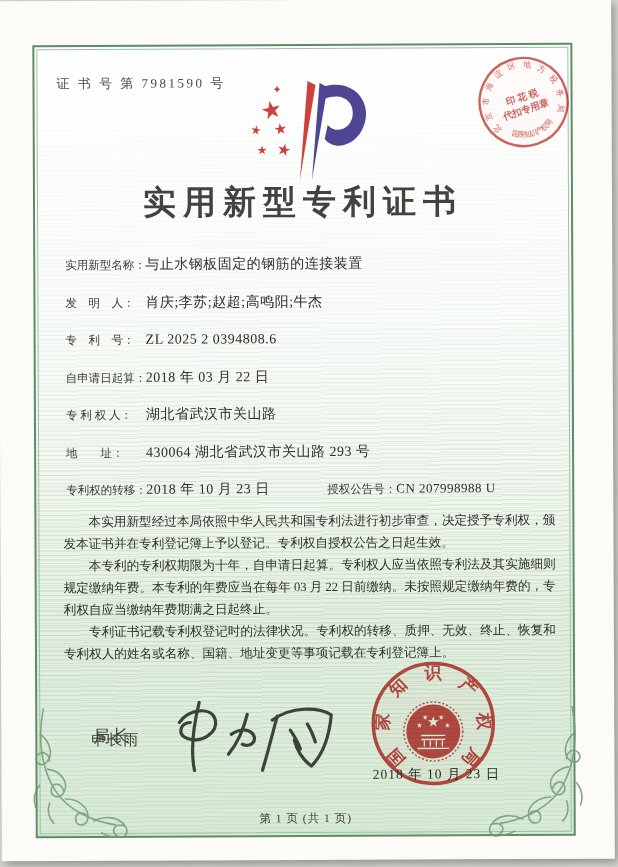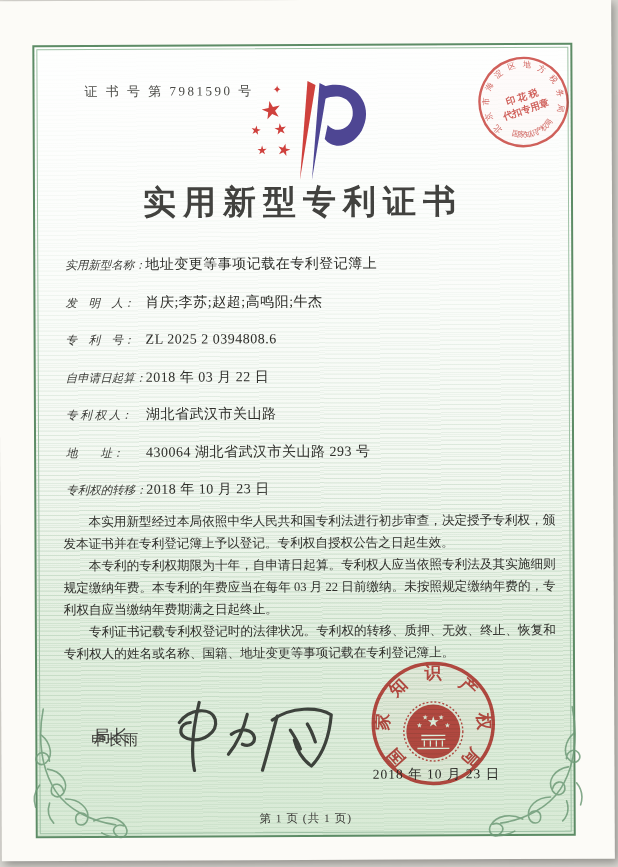--- a/index.html
+++ b/index.html
@@ -22,31 +22,31 @@
       linear-gradient(180deg, rgba(255,255,255,.96) 0%, rgba(255,255,255,.72) 30%, rgba(255,255,255,.30) 55%, rgba(255,255,255,0) 72%),
       linear-gradient(0deg, rgba(205,229,203,.55) 0%, rgba(205,229,203,0) 45%),
       repeating-linear-gradient(179.3deg, rgba(122,168,128,.22) 0 1px, rgba(0,0,0,0) 1px 4px),
       repeating-linear-gradient(180.8deg, rgba(122,168,128,.15) 0 1px, rgba(0,0,0,0) 1px 5px),
       linear-gradient(180deg,#f4f9f2,#e6f0e3);
   }
   #frame::before{
     content:"";position:absolute;inset:2px;border:1px solid #9dc0a4;pointer-events:none;
   }
   .abs{position:absolute;}
-  #cert-number{left:22px;top:36px;font-size:13px;letter-spacing:2.5px;color:#4a4a46;margin-left:28px;}
+  #cert-number{left:22px;top:28px;font-size:13px;letter-spacing:2.5px;color:#4a4a46;}
   #title{left:0;top:134px;width:100%;text-align:center;font-size:33px;letter-spacing:7px;
          color:#42423f;font-weight:600;}
   
   #logo{left:214px;top:30px;width:130px;height:112px;}
   #logo svg{position:absolute;left:0;top:0;}
   .logo-star{position:absolute;line-height:1;}
   
   #fields{left:30px;top:208px;width:486px;color:#33332f;}
   .frow{position:relative;height:37.5px;white-space:nowrap;}
-  .flabel{display:inline-block;width:80px;font-size:11.5px;color:#3a3a36;vertical-align:baseline;font-style:italic;}
+  .flabel{display:inline-block;width:80px;font-size:11.5px;color:#3a3a36;vertical-align:baseline;}
   .fvalue{font-size:14px;color:#2e2e2a;letter-spacing:.5px;}
   #grant-no{position:absolute;left:261px;top:0;white-space:nowrap;}
   
   #body-text{left:27px;top:464px;width:492px;font-size:12.6px;line-height:22px;
              color:#30302c;text-align:justify;}
   #body-text p{margin:0;text-indent:2em;}
   
   #signer-title{left:56px;top:678px;font-size:17px;color:#3c3c38;letter-spacing:2px;}
   #signer-name{left:54px;top:684px;font-size:15px;color:#3c3c38;letter-spacing:1px;}
   #signature{left:132px;top:646px;}
@@ -85,39 +85,42 @@
       <span class="logo-star" style="left:2px;top:48px;font-size:12px;color:#cf413d;transform:rotate(10deg);">★</span>
       <span class="logo-star" style="left:25px;top:46px;font-size:15px;color:#cf413d;transform:rotate(-8deg);">★</span>
       <span class="logo-star" style="left:8px;top:68px;font-size:12px;color:#cf413d;">★</span>
       <span class="logo-star" style="left:28px;top:66px;font-size:16px;color:#cf413d;transform:rotate(14deg);">★</span>
     </div>
 
     <div class="abs" id="title">实用新型专利证书</div>
 
     <div class="abs" id="fields">
       <div class="frow">
-        <span class="flabel">实用新型名称：</span><span class="fvalue">地址变更等事项记载在专利登记簿上</span>
+        <span class="flabel">实用新型名称：</span><span class="fvalue">与止水钢板固定的钢筋的连接装置</span>
       </div>
       <div class="frow">
         <span class="flabel">发　明　人：</span><span class="fvalue">肖庆;李苏;赵超;高鸣阳;牛杰</span>
       </div>
       <div class="frow">
         <span class="flabel">专　利　号：</span><span class="fvalue">ZL 2025 2 0394808.6</span>
       </div>
       <div class="frow">
         <span class="flabel">自申请日起算：</span><span class="fvalue">2018 年 03 月 22 日</span>
       </div>
       <div class="frow">
         <span class="flabel">专 利 权 人：</span><span class="fvalue">湖北省武汉市关山路</span>
       </div>
       <div class="frow">
         <span class="flabel">地　　址：</span><span class="fvalue">430064 湖北省武汉市关山路 293 号</span>
       </div>
       <div class="frow">
         <span class="flabel">专利权的转移：</span><span class="fvalue">2018 年 10 月 23 日</span>
+        <span id="grant-no">
+          <span class="flabel" style="width:auto;">授权公告号：</span><span class="fvalue" style="font-size:13px;">CN 207998988 U</span>
+        </span>
       </div>
     </div>
 
     <div class="abs" id="body-text">
       <p>本实用新型经过本局依照中华人民共和国专利法进行初步审查，决定授予专利权，颁发本证书并在专利登记簿上予以登记。专利权自授权公告之日起生效。</p>
       <p>本专利的专利权期限为十年，自申请日起算。专利权人应当依照专利法及其实施细则规定缴纳年费。本专利的年费应当在每年 03 月 22 日前缴纳。未按照规定缴纳年费的，专利权自应当缴纳年费期满之日起终止。</p>
       <p>专利证书记载专利权登记时的法律状况。专利权的转移、质押、无效、终止、恢复和专利权人的姓名或名称、国籍、地址变更等事项记载在专利登记簿上。</p>
     </div>
 
     <div class="abs" id="signer-title">局长</div>

